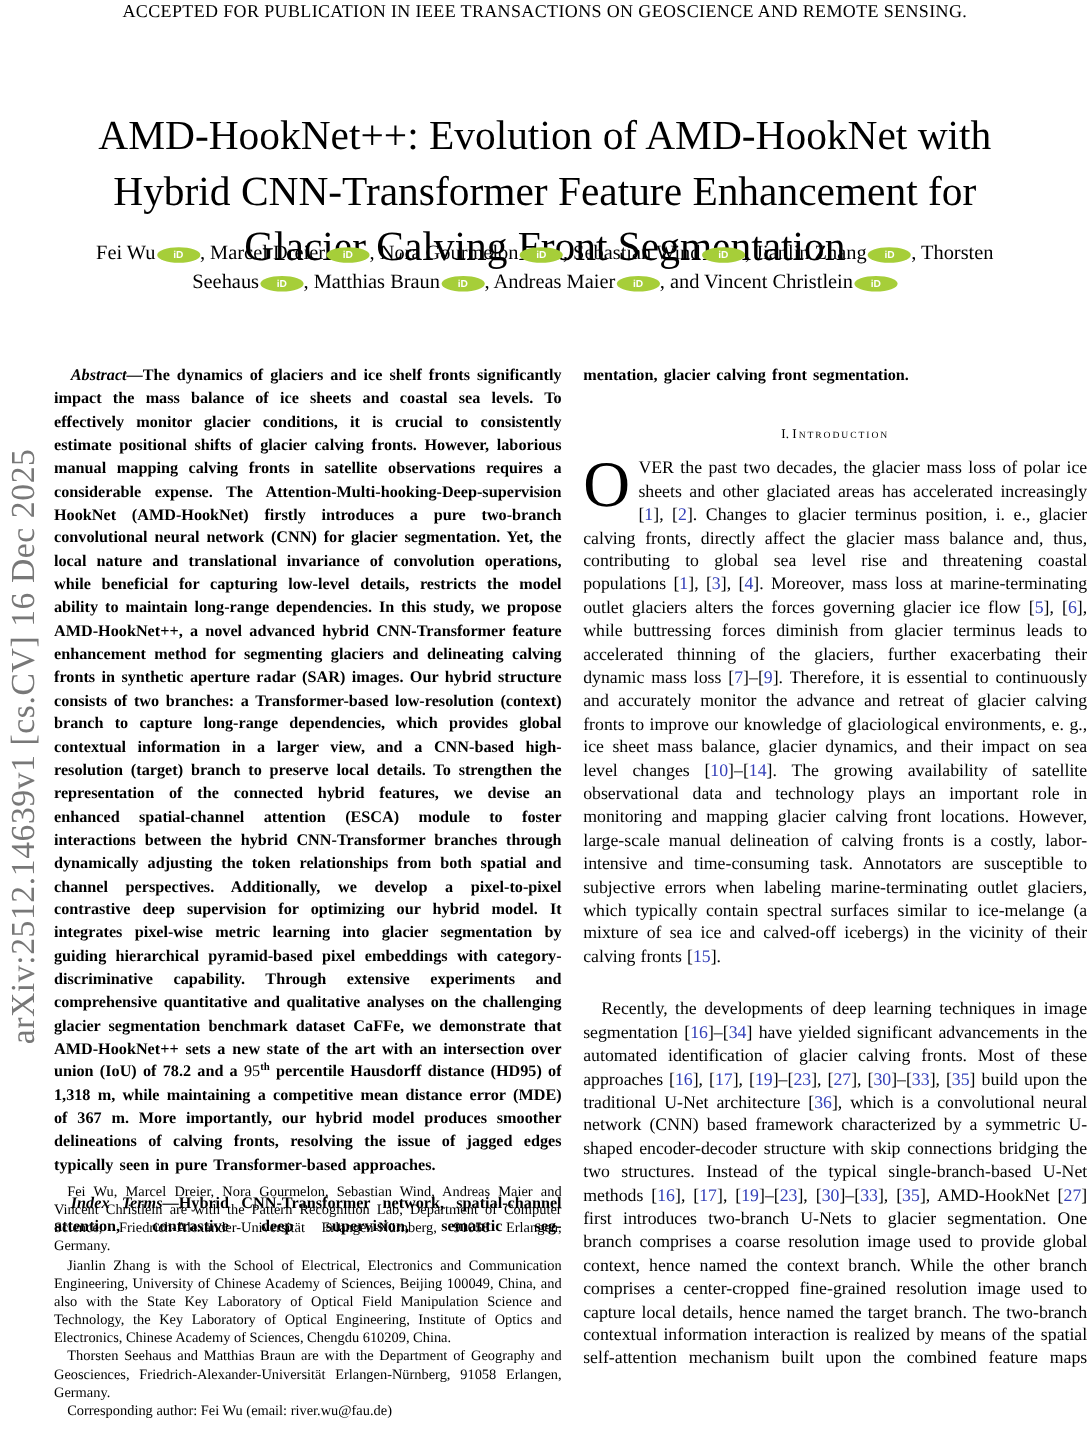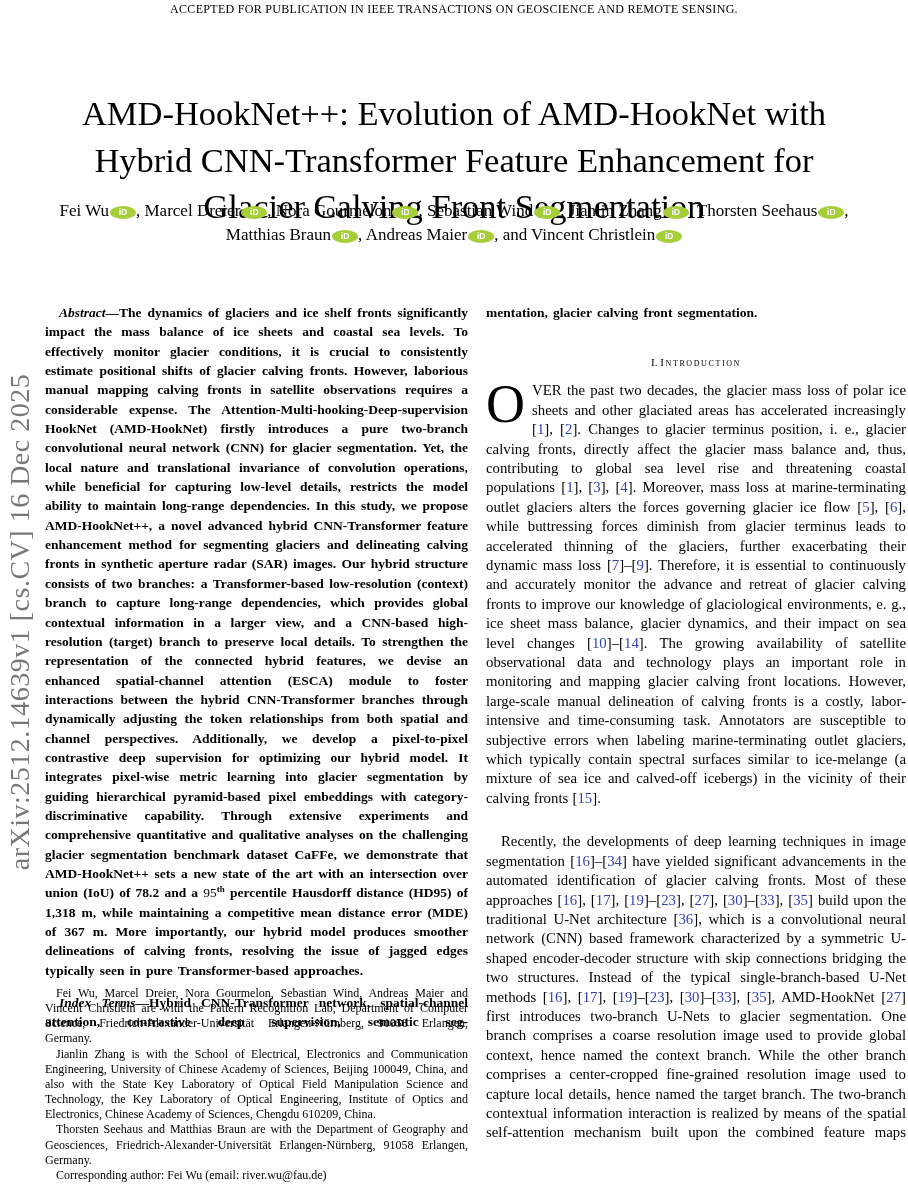--- a/index.html
+++ b/index.html
@@ -6,34 +6,34 @@
   body{
     width:908px;height:1200px;
     background:#ffffff;color:#000;
     font-family:"Liberation Serif", serif;
     overflow:hidden;position:relative;
   }
   .page{position:relative;width:908px;height:1200px;overflow:hidden;}
 
   .header-line{
     position:absolute;top:2px;left:0;width:908px;
-    text-align:center;font-size:12px;letter-spacing:.3px;white-space:nowrap;
+    text-align:center;font-size:15px;letter-spacing:.3px;white-space:nowrap;
   }
 
   .paper-title{
     position:absolute;top:67px;left:44px;width:820px;
     text-align:center;font-size:34.5px;line-height:46.5px;font-weight:400;
   }
 
   .authors{
     position:absolute;top:199px;left:54px;width:800px;
     text-align:center;font-size:17px;line-height:23.5px;
   }
   .orcid{
-    display:inline-block;width:26px;height:13px;border-radius:50%;
+    display:inline-block;width:36px;height:13px;border-radius:50%;
     background:var(--orcid,#a6ce39);color:#fff;
     font-family:"Liberation Sans",sans-serif;font-size:8.5px;font-weight:bold;
     line-height:13px;text-align:center;vertical-align:1px;margin-left:1px;
   }
 
   .watermark{
     position:absolute;left:4px;top:937px;
     transform:rotate(-90deg);transform-origin:left top;
     white-space:nowrap;font-size:28px;letter-spacing:.5px;
     color:var(--gray,#787878);width:630px;text-align:center;

